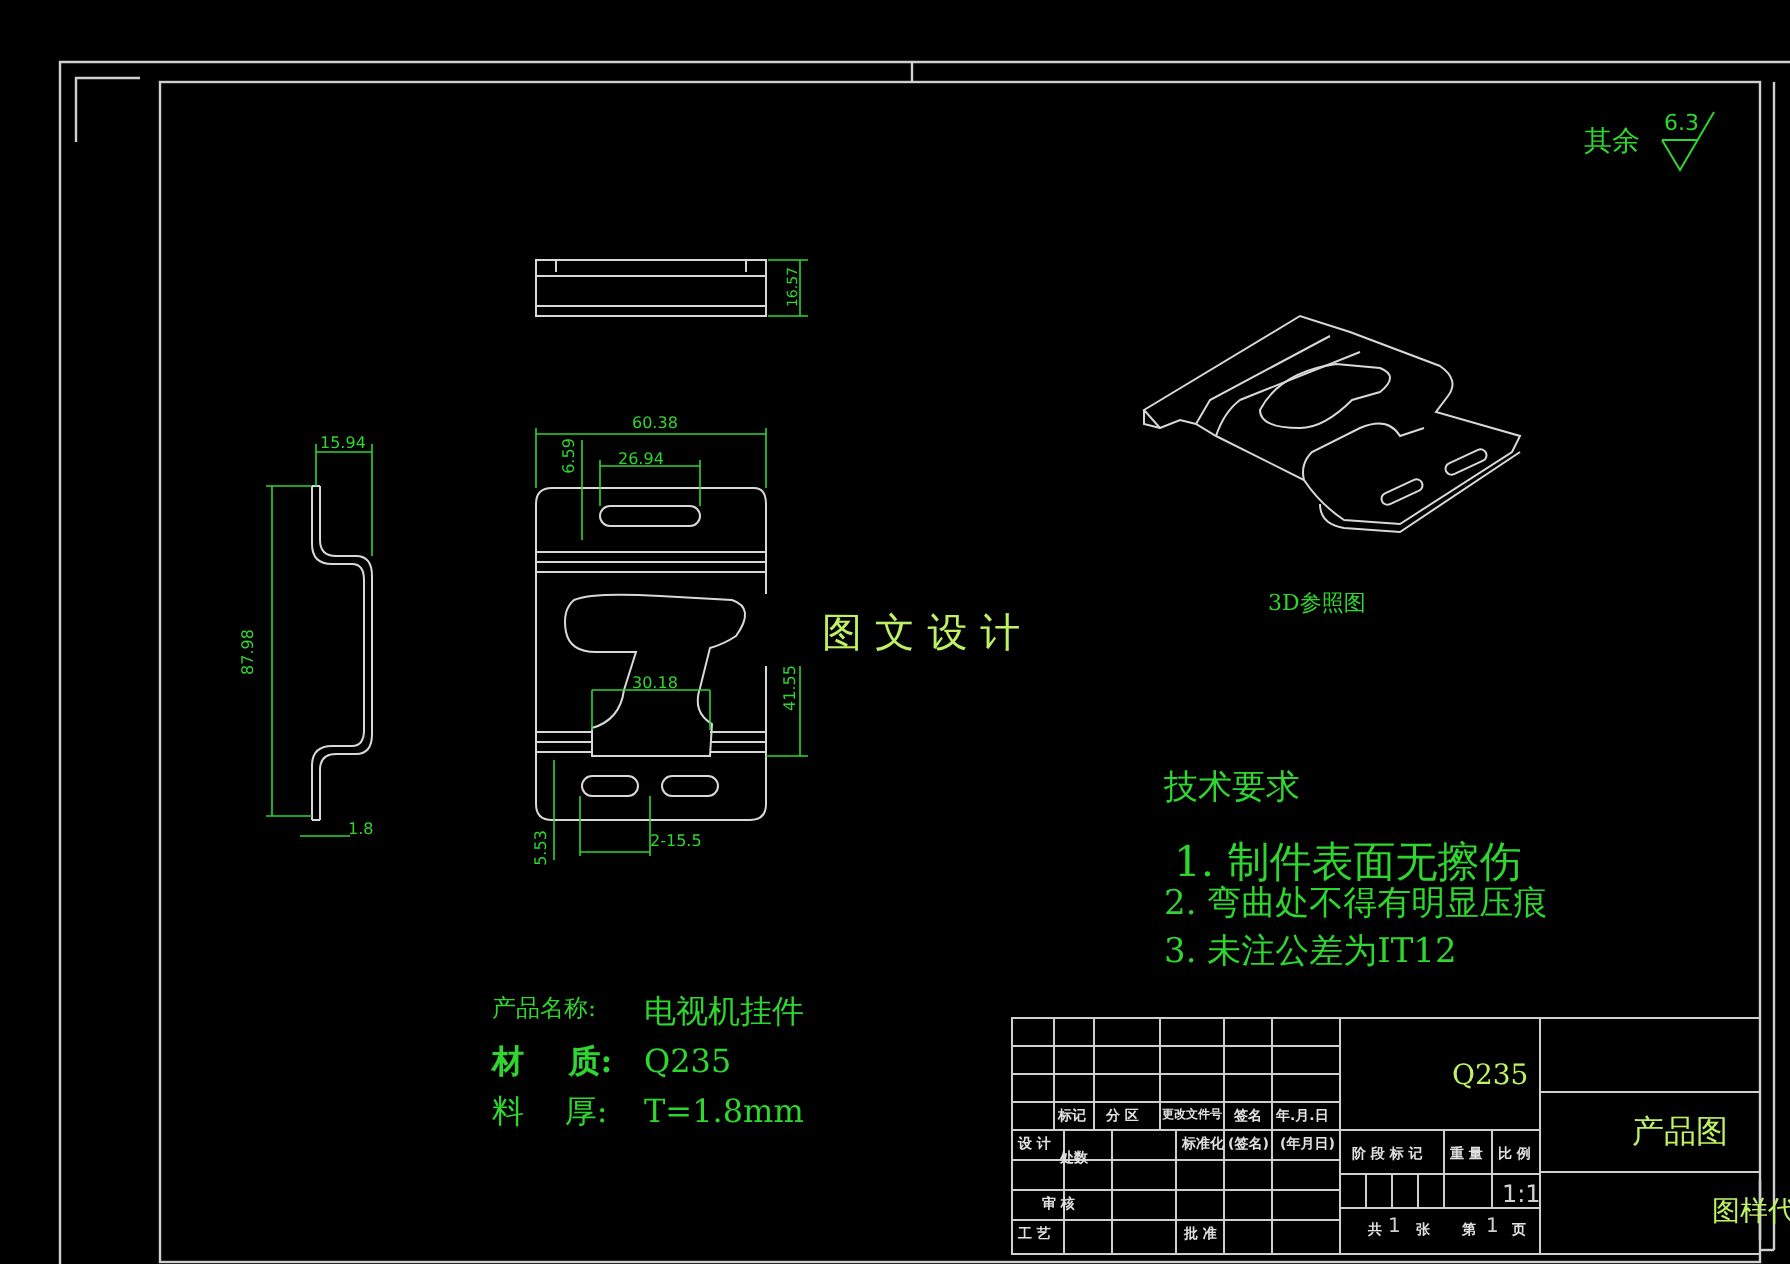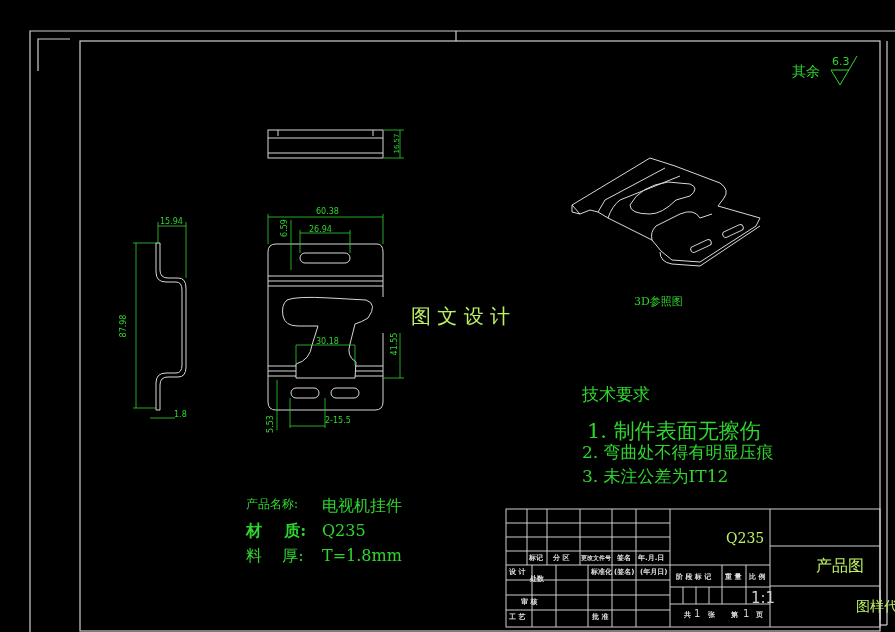--- a/index.html
+++ b/index.html
@@ -191,20 +191,20 @@
 <div class="t tiny" style="left:591px;top:569px;">标准化</div>
 <div class="t tiny" style="left:614px;top:569px;">(签名)</div>
 <div class="t tiny" style="left:640px;top:569px;">(年月日)</div>
 <div class="t tiny" style="left:509px;top:599px;margin-left:12px;">审 核</div>
 <div class="t tiny" style="left:509px;top:614px;">工 艺</div>
 <div class="t tiny" style="left:592px;top:614px;">批 准</div>
 
 <div class="t tiny" style="left:676px;top:574px;">阶 段 标 记</div>
 <div class="t tiny" style="left:725px;top:574px;">重 量</div>
 <div class="t tiny" style="left:749px;top:574px;">比 例</div>
-<div class="t" style="left:751px;top:591px;font-size:15px;color:#cfcfcf;">1:1</div>
+<div class="t" style="left:751px;top:591px;font-size:12px;color:#cfcfcf;">1:1</div>
 
 <div class="t tiny" style="left:684px;top:612px;">共</div>
 <div class="t" style="left:694px;top:609px;font-size:10px;color:#cfcfcf;">1</div>
 <div class="t tiny" style="left:708px;top:612px;">张</div>
 <div class="t tiny" style="left:731px;top:612px;">第</div>
 <div class="t" style="left:743px;top:609px;font-size:10px;color:#cfcfcf;">1</div>
 <div class="t tiny" style="left:756px;top:612px;">页</div>
 
 </body></html>

